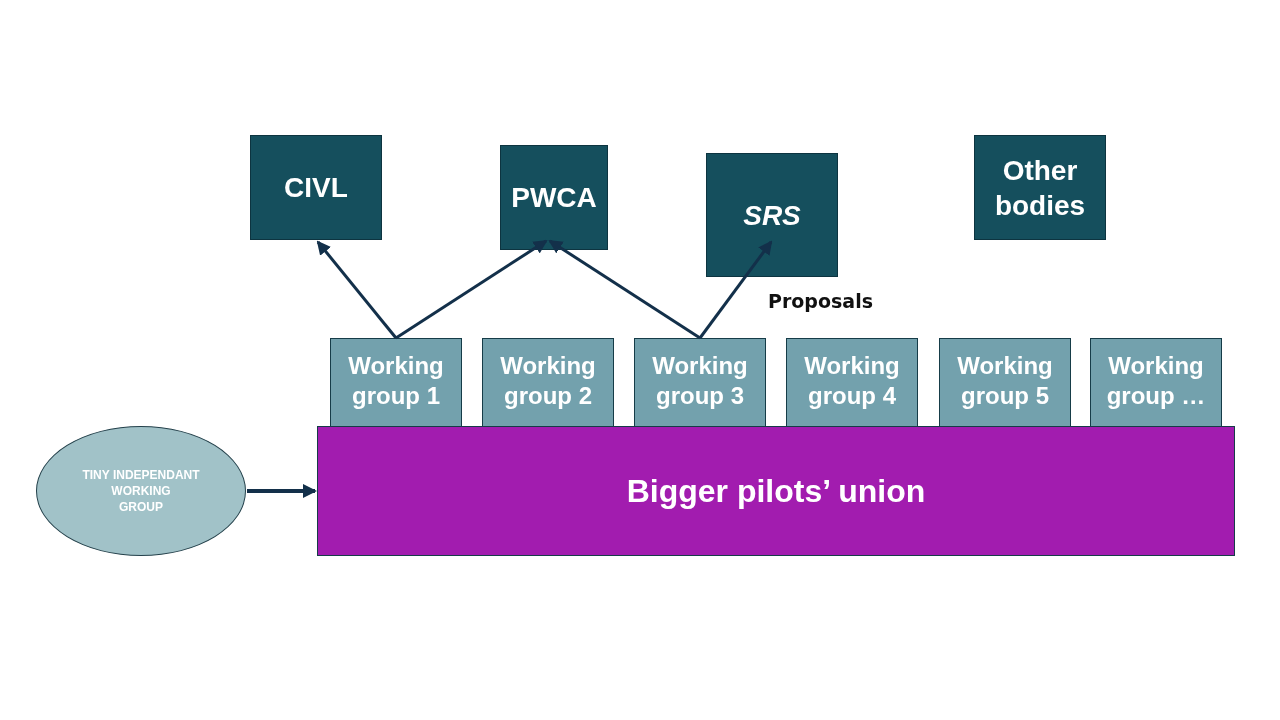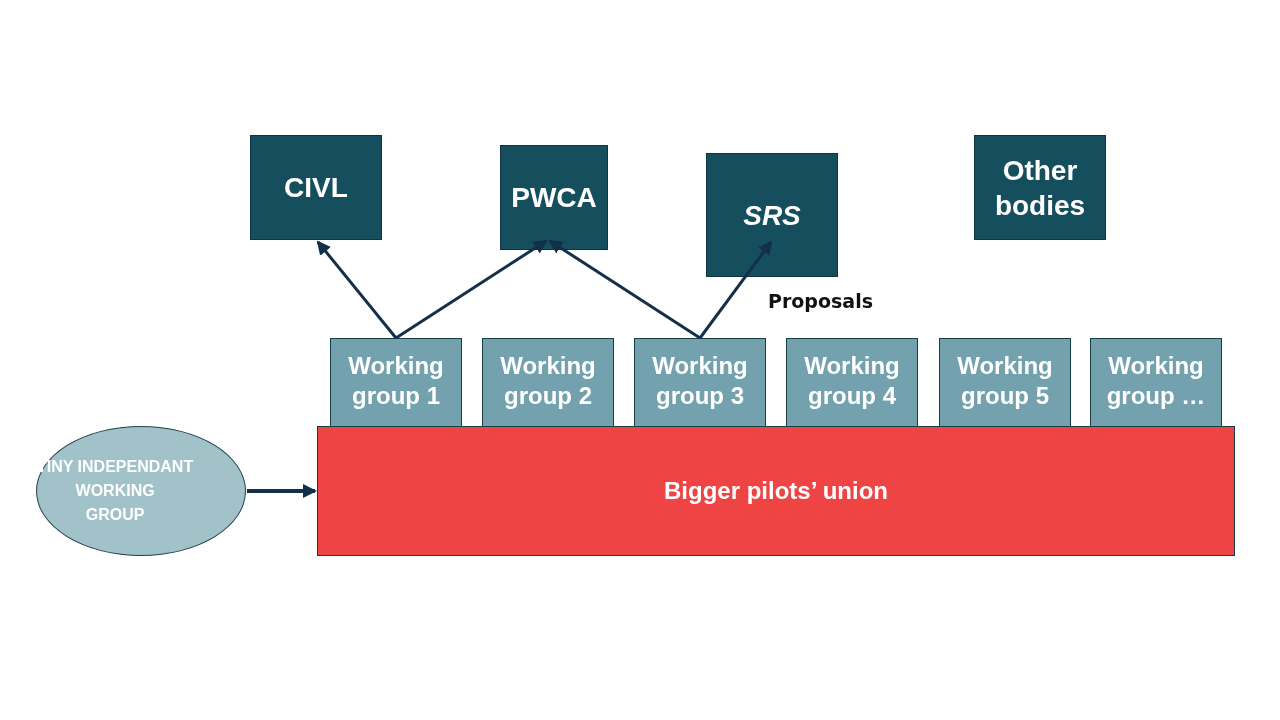--- a/index.html
+++ b/index.html
@@ -2,25 +2,25 @@
 <html><head>
 <meta charset="utf-8">
 <style>
   html, body { margin: 0; padding: 0; background: #ffffff; }
   body { width: 1280px; height: 720px; position: relative; overflow: hidden;
          font-family: "Liberation Sans", sans-serif; }
   .box { position: absolute; box-sizing: border-box; display: flex; align-items: center;
          justify-content: center; text-align: center; color: #ffffff; font-weight: bold; }
   .body-box { background: #154f5d; border: 1px solid #0d3440; font-size: 28px; line-height: 35px; }
   .wg-box { background: #73a1ad; border: 1px solid #163c48; font-size: 24px; line-height: 30px; padding-bottom: 6px; }
-  .union { background: #ef4444; border: 1px solid #163c48; font-size: 24px; }
+  .union { background: #a21caf; border: 1px solid #163c48; font-size: 32px; }
   .ellipse { position: absolute; left: 36px; top: 426px; width: 210px; height: 130px;
              border-radius: 50%; background: #a1c2c8; border: 1px solid #24414b; box-sizing: border-box;
-             display: flex; align-items: center; text-align: center;
-             color: #ffffff; font-weight: bold; font-size: 16px; line-height: 24px; }
+             display: flex; align-items: center; justify-content: center; text-align: center;
+             color: #ffffff; font-weight: bold; font-size: 12px; line-height: 16px; }
   .proposals { position: absolute; left: 768px; top: 290px; font-family: "DejaVu Sans", sans-serif;
                font-weight: bold; font-size: 19px; color: #111111; text-align: center; }
   svg.arrows { position: absolute; left: 0; top: 0; width: 1280px; height: 720px; pointer-events: none; }
 </style>
 </head>
 <body>
 
 <div class="box body-box" style="left:250px;top:135px;width:132px;height:105px;">
   <span style="white-space:pre-line;">CIVL</span>
 </div>

